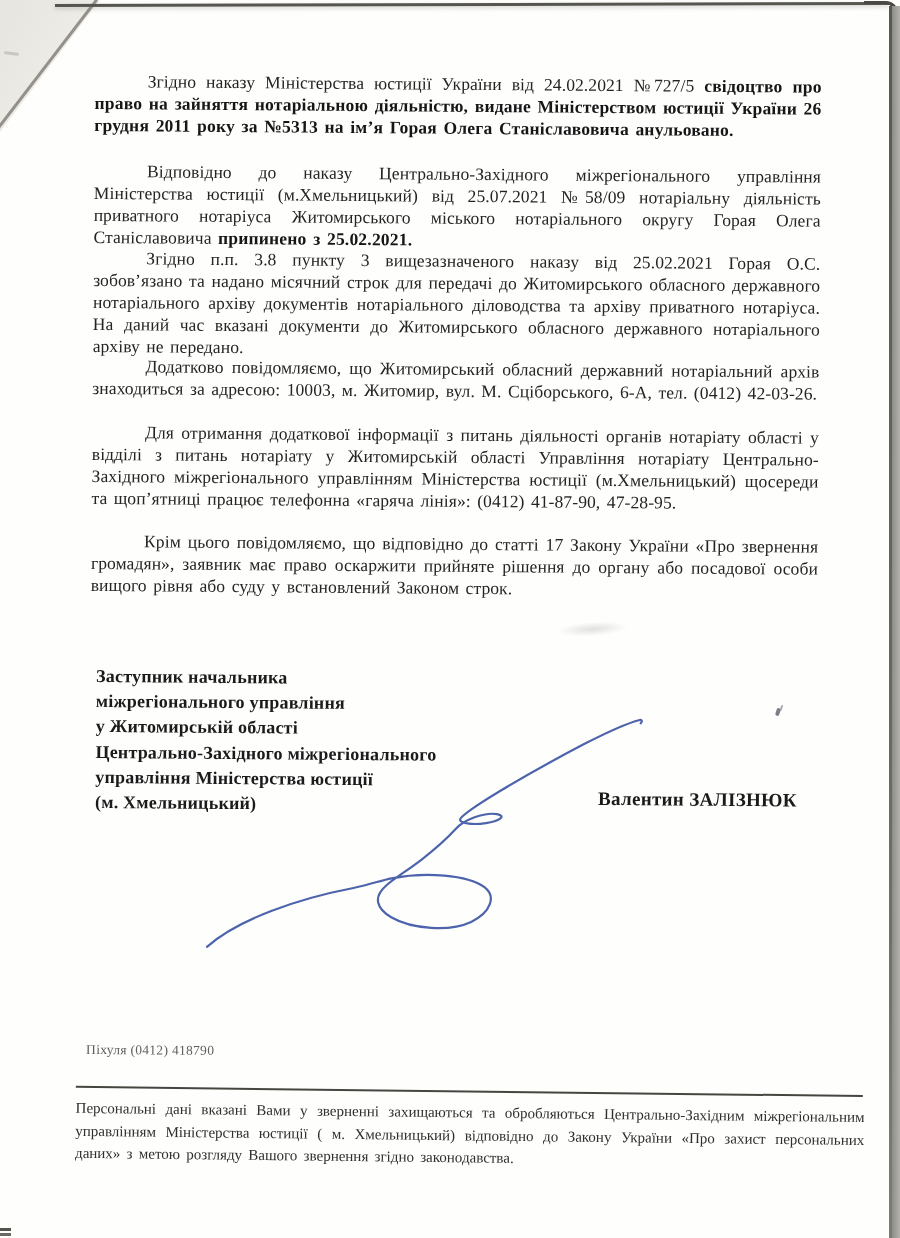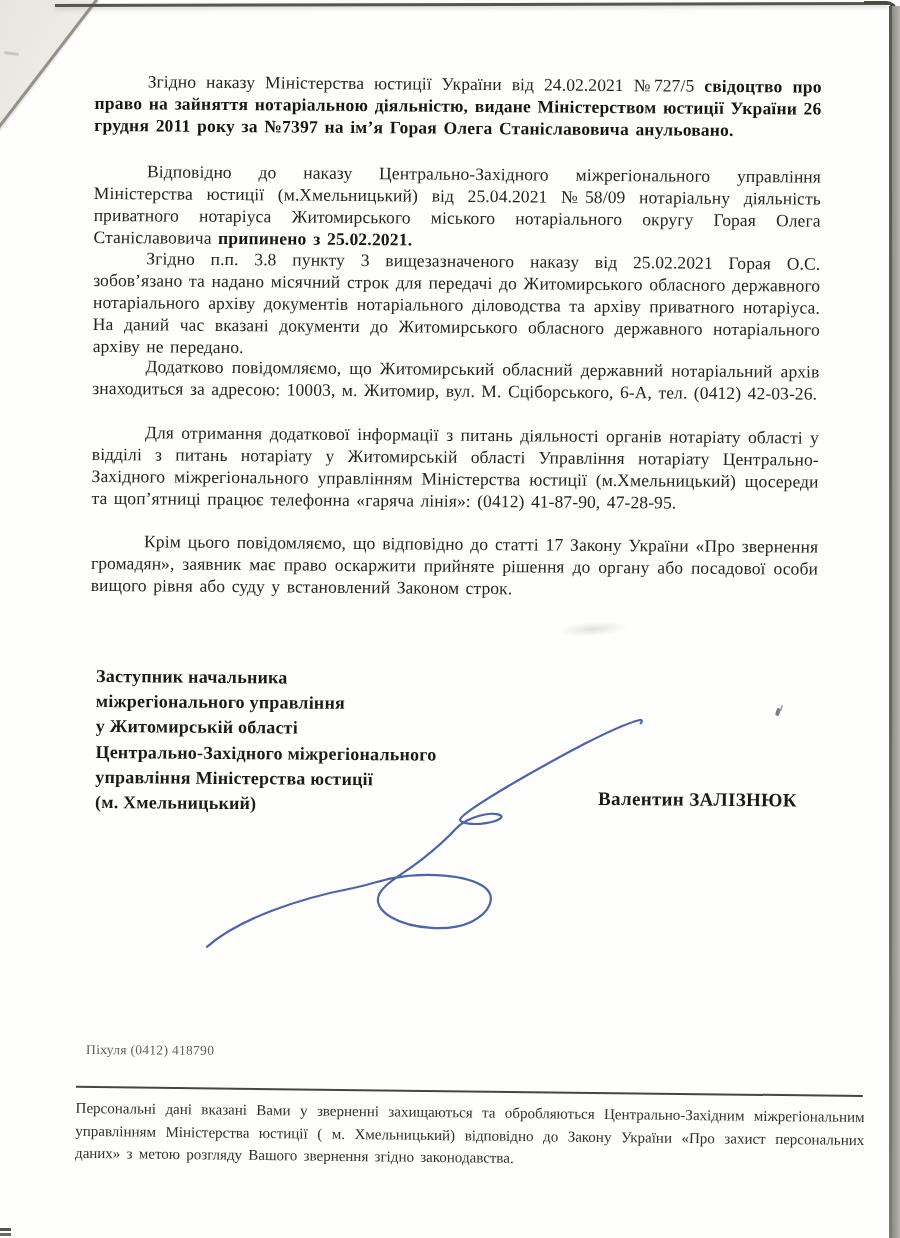--- a/index.html
+++ b/index.html
@@ -110,22 +110,22 @@
 <div class="top-right-corner"></div>
 <div class="right-edge-line"></div>
 <div class="right-edge-shadow"></div>
 <div class="left-dash"></div>
 <div class="bottom-left-speck"></div>
 <div class="smudge"></div>
 <div class="pen-speck"></div>
 
 <div class="content">
 
-  <p class="para p1"><span>Згідно наказу Міністерства юстиції України від 24.02.2021 №727/5 </span><span class="b">свідоцтво про право на зайняття нотаріальною діяльністю, видане Міністерством юстиції України 26 грудня 2011 року за №7397 на ім’я Горая Олега Станіславовича анульовано.</span></p>
-  <p class="para p2"><span>Відповідно до наказу Центрально-Західного міжрегіонального управління Міністерства юстиції (м.Хмельницький)  від 25.04.2021 №58/09 нотаріальну діяльність приватного нотаріуса Житомирського міського нотаріального округу Горая Олега Станіславовича </span><span class="b">припинено з 25.02.2021.</span></p>
+  <p class="para p1"><span>Згідно наказу Міністерства юстиції України від 24.02.2021 №727/5 </span><span class="b">свідоцтво про право на зайняття нотаріальною діяльністю, видане Міністерством юстиції України 26 грудня 2011 року за №5313 на ім’я Горая Олега Станіславовича анульовано.</span></p>
+  <p class="para p2"><span>Відповідно до наказу Центрально-Західного міжрегіонального управління Міністерства юстиції (м.Хмельницький)  від 25.07.2021 №58/09 нотаріальну діяльність приватного нотаріуса Житомирського міського нотаріального округу Горая Олега Станіславовича </span><span class="b">припинено з 25.02.2021.</span></p>
   <p class="para p3"><span>Згідно п.п. 3.8 пункту 3 вищезазначеного наказу від  25.02.2021 Горая О.С. зобов’язано та надано місячний строк для передачі до Житомирського обласного державного нотаріального архіву документів нотаріального діловодства та архіву приватного нотаріуса. На даний час вказані документи до Житомирського обласного державного нотаріального архіву не передано.</span></p>
   <p class="para p4"><span>Додатково повідомляємо, що Житомирський обласний державний нотаріальний архів знаходиться за адресою: 10003, м. Житомир, вул. М. Сціборського, 6-А, тел. (0412) 42-03-26.</span></p>
   <p class="para p5"><span>Для отримання додаткової інформації з питань діяльності органів нотаріату області у відділі з питань нотаріату у Житомирській області Управління нотаріату Центрально-Західного міжрегіонального управлінням Міністерства юстиції (м.Хмельницький) щосереди та щоп’ятниці працює телефонна  «гаряча лінія»: (0412) 41-87-90,  47-28-95.</span></p>
   <p class="para p6"><span>Крім цього повідомляємо, що відповідно до статті 17 Закону України «Про звернення громадян», заявник має право оскаржити прийняте рішення до органу або посадової особи вищого рівня або суду у встановлений Законом строк.</span></p>
 
   <div class="sig-title">
     <div>Заступник начальника</div>
     <div>міжрегіонального управління</div>
     <div>у Житомирській області</div>
     <div>Центрально-Західного міжрегіонального</div>

